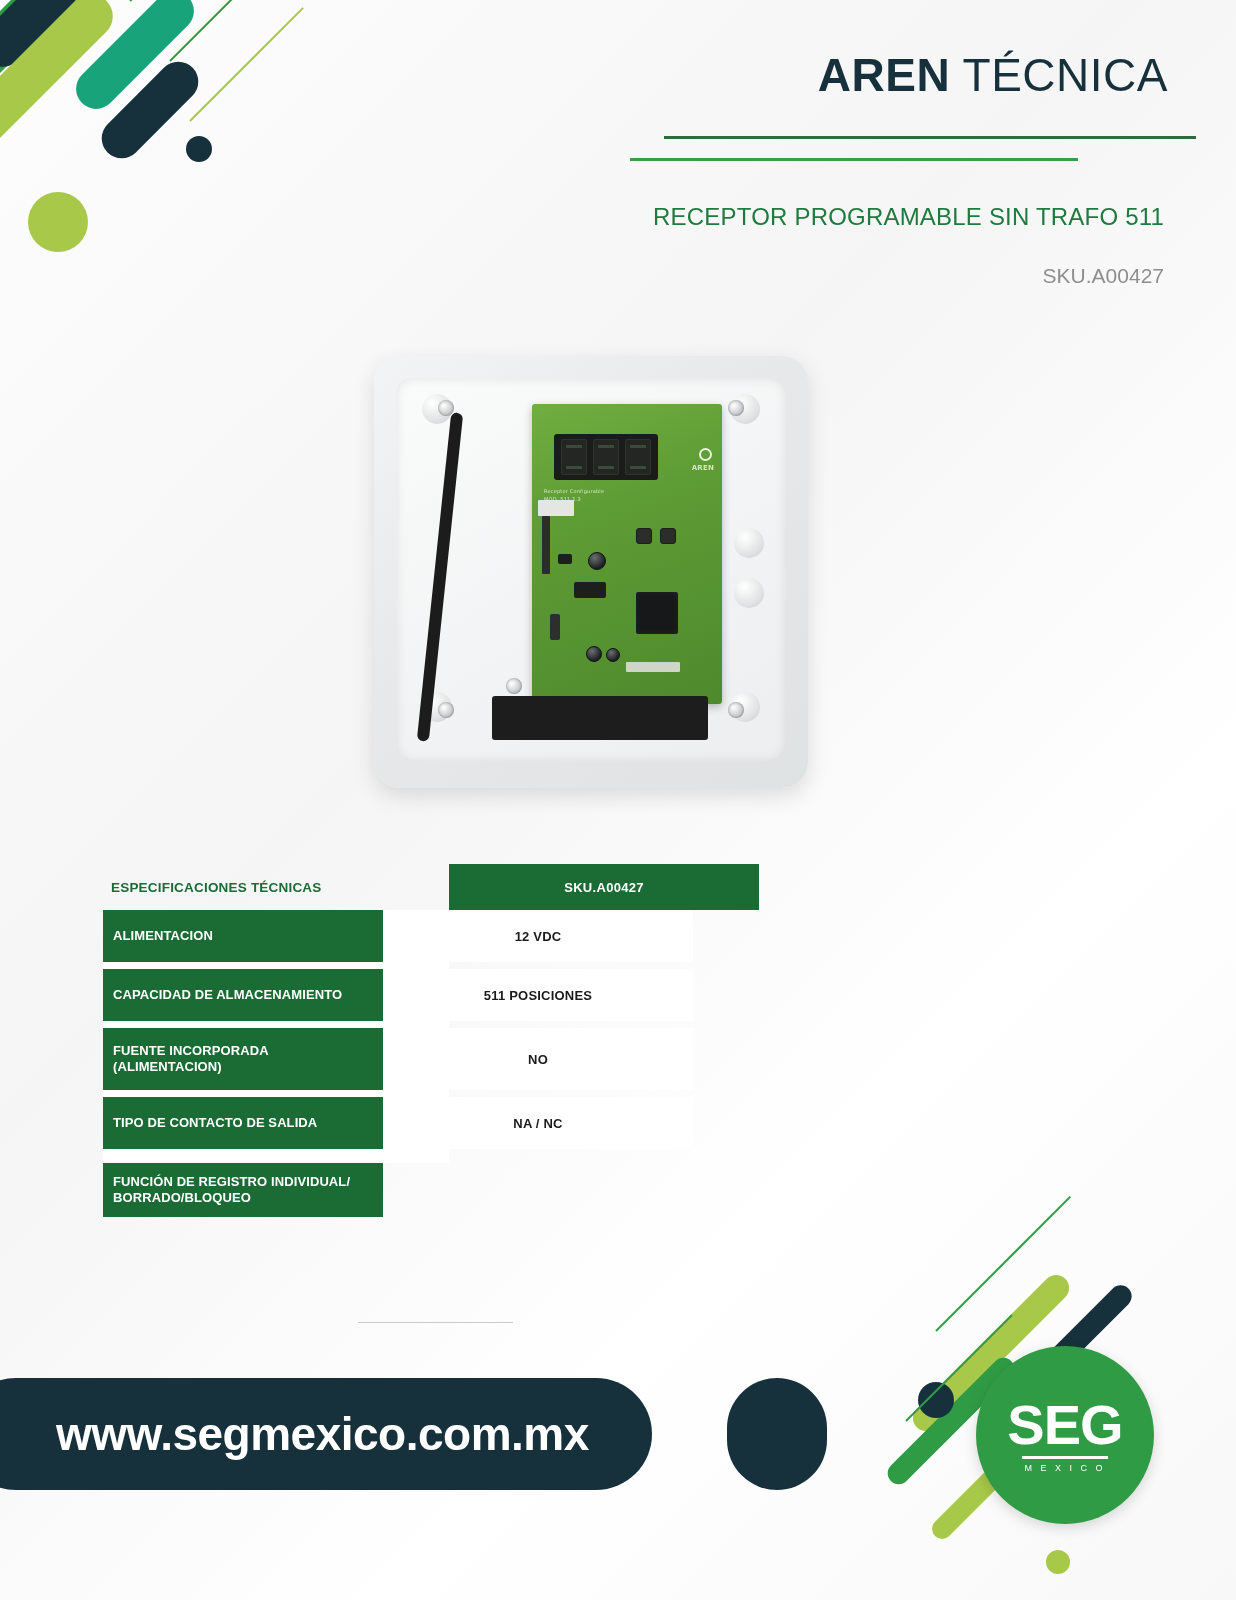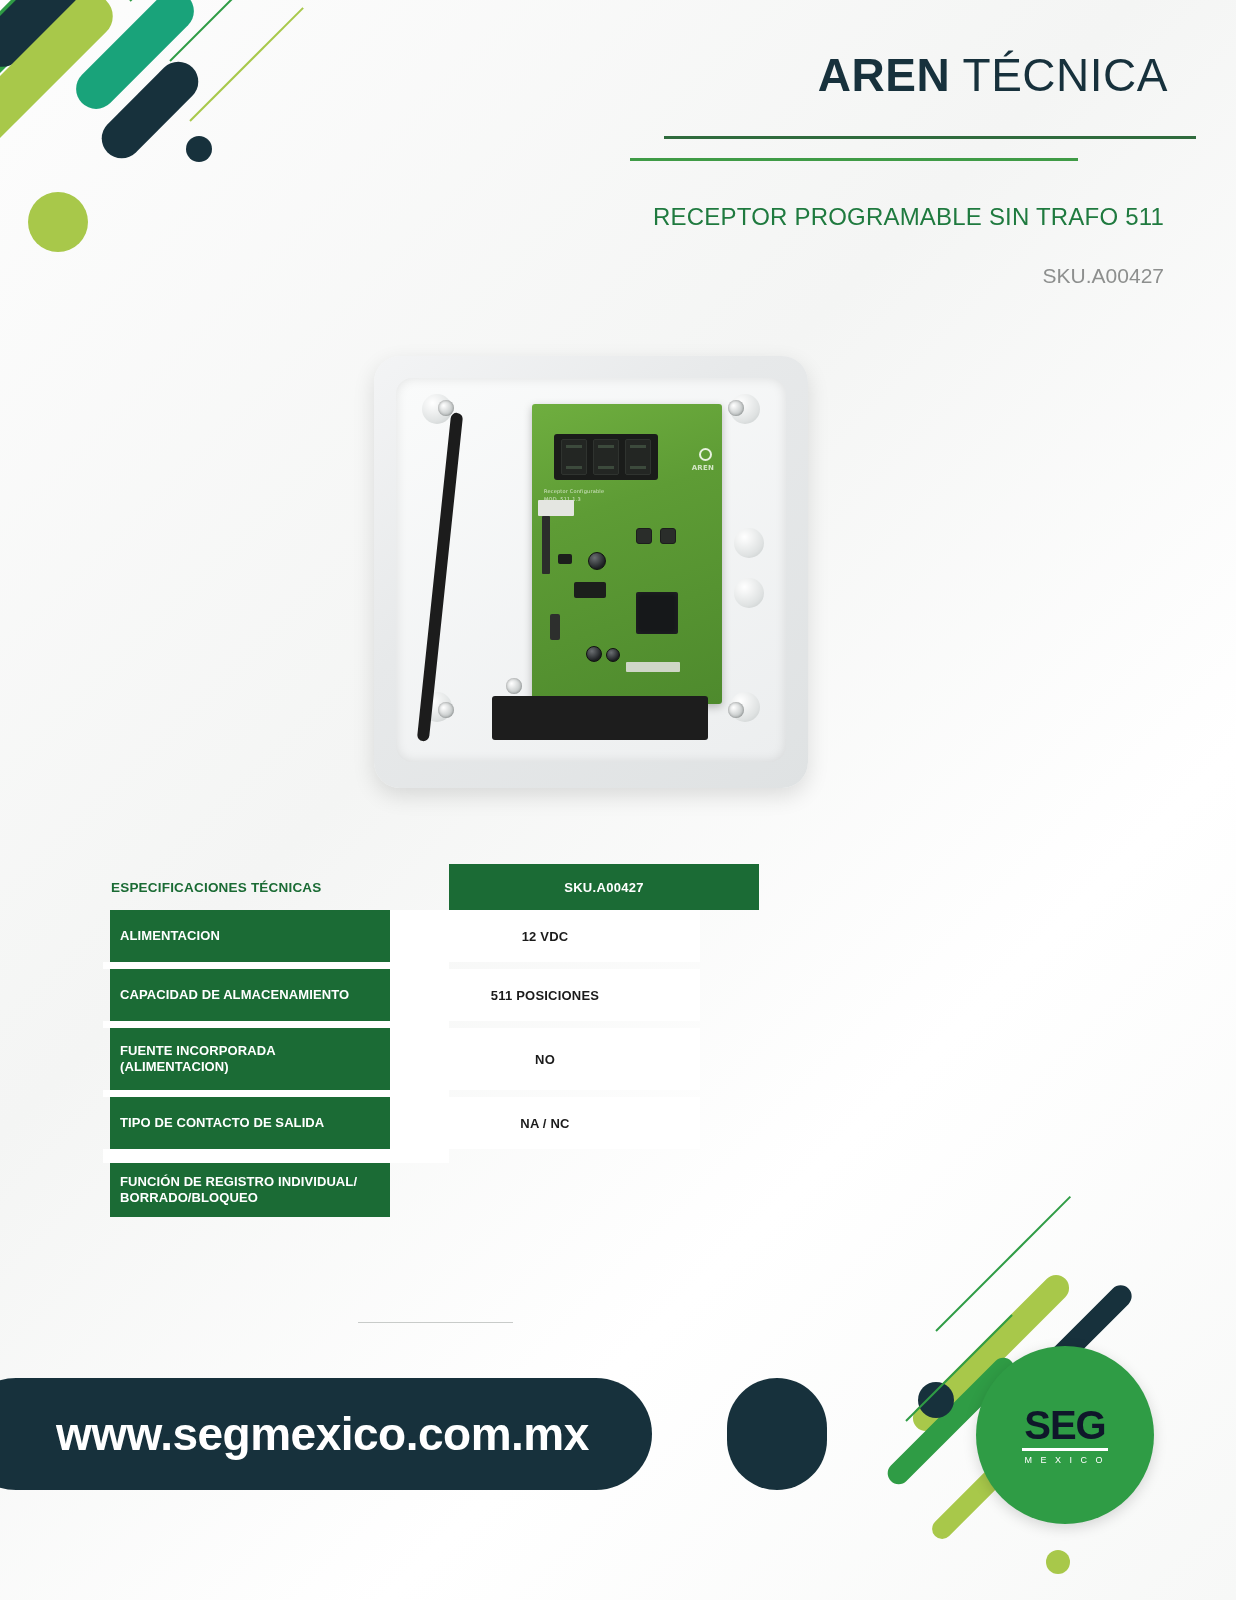--- a/index.html
+++ b/index.html
@@ -221,21 +221,20 @@
   .cell-label {
     width: 280px;
     background: #1b6b35;
     color: #ffffff;
     font-size: 13px;
     font-weight: 700;
     display: flex; align-items: center;
     padding: 0 10px;
     letter-spacing: 0.1px;
     line-height: 1.25;
-    margin-left: 7px;
   }
   .cell-value {
     width: 310px;
     background: #ffffff;
     color: #1b1b1b;
     font-size: 13px;
     font-weight: 700;
     display: flex; align-items: center; justify-content: center;
     letter-spacing: 0.2px;
   }
@@ -290,22 +289,22 @@
     height: 178px;
     border-radius: 50%;
     background: #2f9c45;
     display: flex;
     flex-direction: column;
     align-items: center;
     justify-content: center;
     box-shadow: 0 4px 14px rgba(0,0,0,0.15);
   }
   .logo-seg {
-    color: #0f172a;
-    font-size: 40px;
+    color: #ffffff;
+    font-size: 56px;
     font-weight: 700;
     letter-spacing: -1px;
     line-height: 1;
   }
   .logo-underline {
     width: 86px; height: 3px; background: #ffffff; margin-top: 3px;
   }
   .logo-mexico {
     color: #ffffff;
     font-size: 9px;

